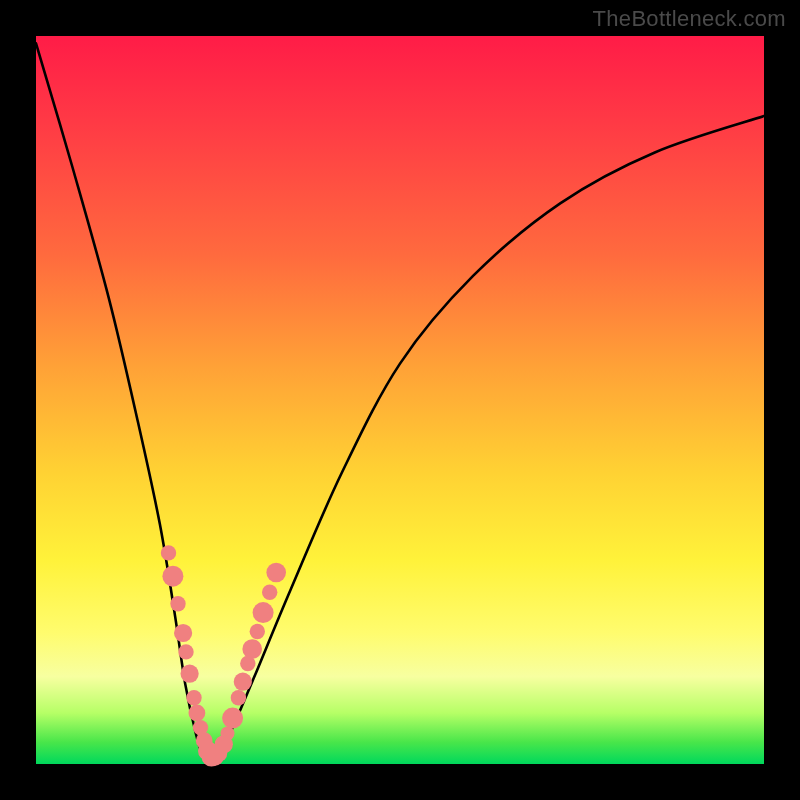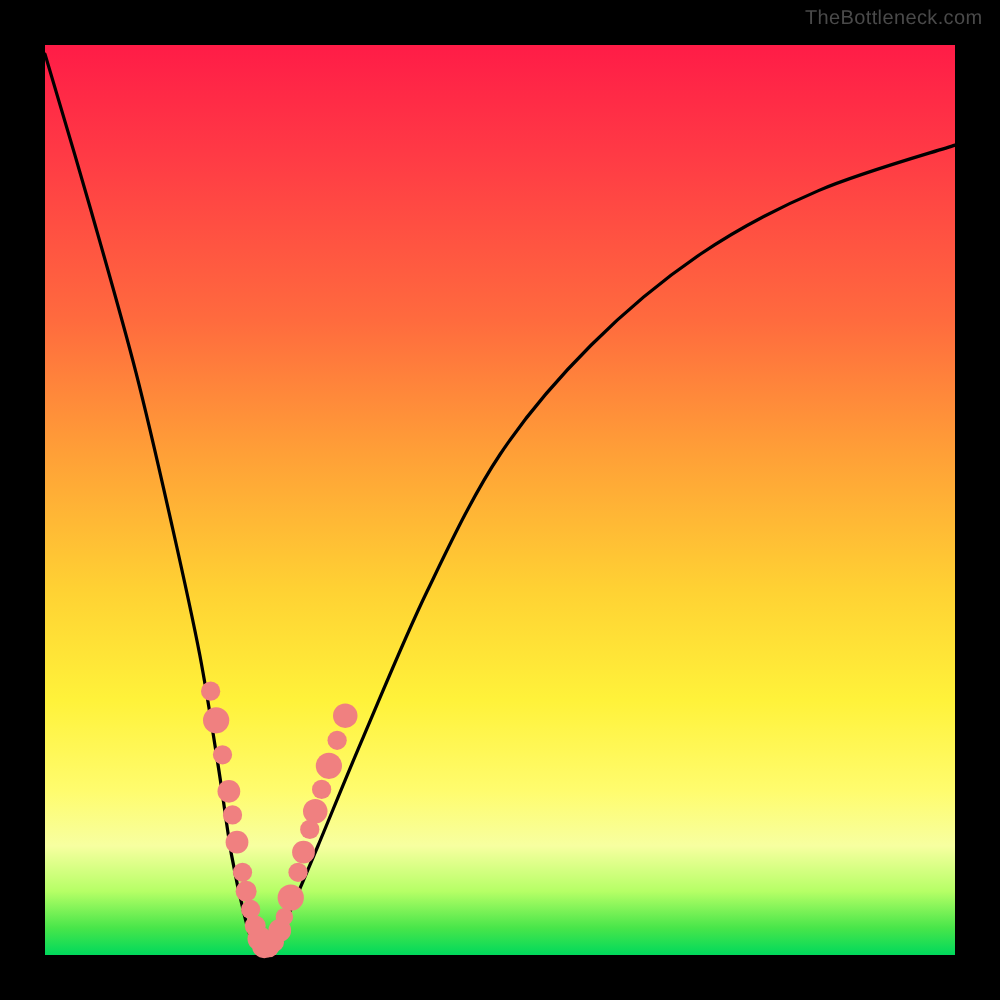--- a/index.html
+++ b/index.html
@@ -38,21 +38,21 @@
       #b6ff66 93%,
       #49e64a 97%,
       #00d85c 100%
     );
   }
   .watermark {
     position: absolute;
     top: 6px;
     right: 14px;
     color: #4a4a4a;
-    font-size: 16px;
+    font-size: 22px;
     font-weight: 500;
     letter-spacing: 0.3px;
     user-select: none;
   }
   svg.curve {
     position: absolute;
     left: 0;
     top: 0;
     width: 728px;
     height: 728px;

